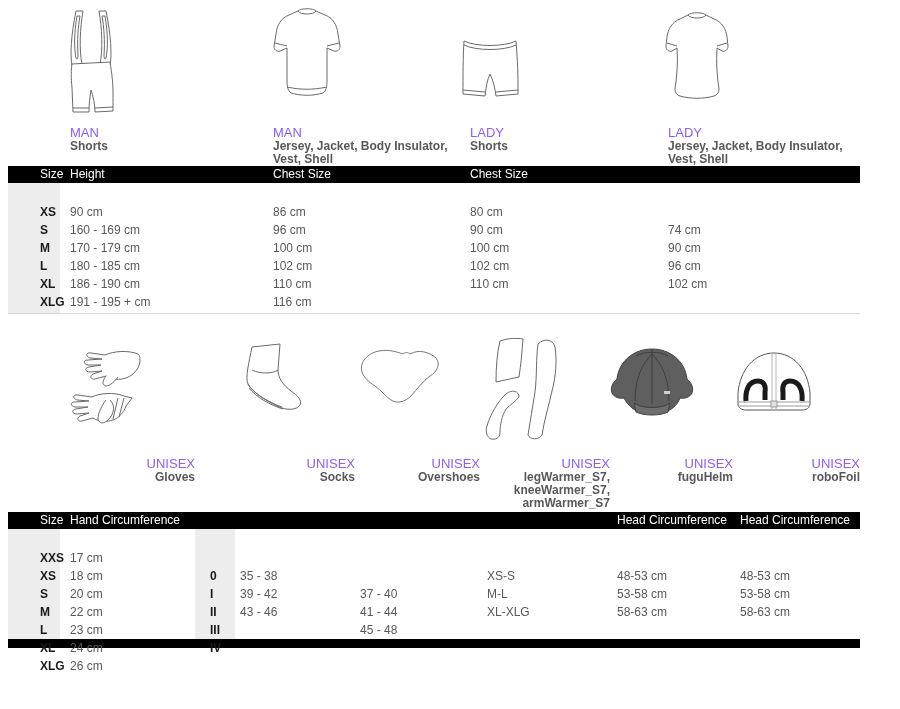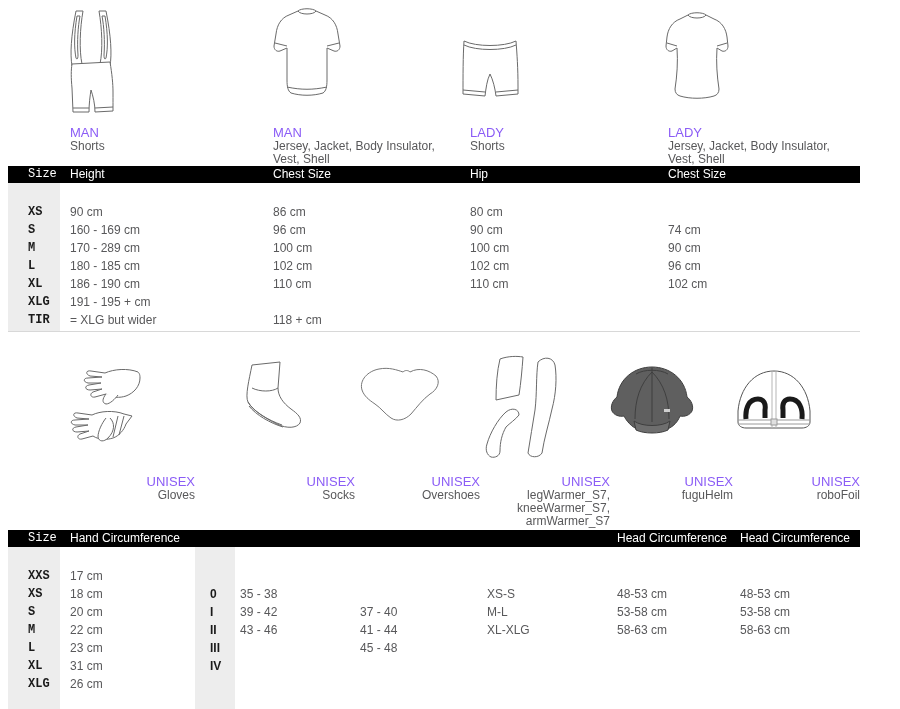--- a/index.html
+++ b/index.html
@@ -13,37 +13,37 @@
   .icons .ic { position:absolute; }
   .icons svg { display:block; }
 
   .grid1 { display:grid; grid-template-columns:52px 203px 197px 198px 202px; }
   .grid2 { display:grid; grid-template-columns:52px 135px 40px 120px 125px 130px 123px 127px; }
   .tablewrap { margin-left:8px; width:852px; }
 
   .labels1 { height:40px; }
   .labels2 { height:55px;text-align:right; }
   .cat .gender { font-weight:normal; color:#8b5cf6; font-size:13px; line-height:14px; }
-  .cat .items  { color:#58585a; line-height:13px; max-width:186px; }
+  .cat .items  { color:#58585a; line-height:13px; max-width:186px;font-weight:bold; }
 
   .hbar { background:#000; height:17px; align-items:center; }
   .hcell { color:#fff; line-height:17px; white-space:nowrap; }
 
   .tbody { position:relative; }
   #t1-body { padding-top:20px; padding-bottom:2px; border-bottom:1px solid #d8d8d8; }
-  #t2-body { padding-top:20px; height:172px; }
+  #t2-body { padding-top:20px; height:110px; }
   .stripe { position:absolute; top:0; bottom:0; background:#ededed; z-index:0; }
   #t1-body .stripe1 { left:0; width:52px; }
   #t2-body .stripe1 { left:0; width:52px; }
   #t2-body .stripe2 { left:187px; width:40px; }
   .trow { position:relative; z-index:1; height:18px; }
   .cell { line-height:18px; white-space:nowrap; }
   .cell.lab { font-weight:bold; color:#1a1a1a; }
 
-  .c0 { padding-left:20px;font-family:Liberation Mono, monospace; }
+  .c0 { padding-left:32px; }
   .grid1 .c1, .grid1 .c2, .grid1 .c3, .grid1 .c4 { padding-left:10px; }
   .grid2 .c1 { padding-left:10px; }
   .grid2 .c2 { padding-left:15px; }
   .grid2 .c3, .grid2 .c4 { padding-left:5px; }
   .grid2 .c5, .grid2 .c6, .grid2 .c7 { padding-left:7px; }
 
   .icons1 { height:126px; }
   .icons2 { height:143px; }
   .footerbar { margin-left:8px; width:852px; height:9px; background:#000; }
   path, ellipse, circle { vector-effect:non-scaling-stroke; }
@@ -108,42 +108,41 @@
     <div class="cat c4">
       <div class="gender">LADY</div>
       <div class="items">Jersey, Jacket, Body Insulator, Vest, Shell</div>
     </div>
   </div>
 
   <div class="grid1 hbar">
     <div class="hcell c0">Size</div>
     <div class="hcell c1">Height</div>
     <div class="hcell c2">Chest Size</div>
-    <div class="hcell c3">Hip</div>
     <div class="hcell c4">Chest Size</div>
   </div>
 
   <div class="tbody" id="t1-body">
     <div class="stripe stripe1"></div>
   <div class="trow grid1">
         <div class="cell c0 lab">XS</div>
         <div class="cell c2">90 cm</div>
         <div class="cell c3">86 cm</div>
         <div class="cell c4">80 cm</div>
       </div>
       <div class="trow grid1">
         <div class="cell c0 lab">S</div>
         <div class="cell c1">160 - 169 cm</div>
         <div class="cell c2">96 cm</div>
         <div class="cell c3">90 cm</div>
         <div class="cell c4">74 cm</div>
       </div>
       <div class="trow grid1">
         <div class="cell c0 lab">M</div>
-        <div class="cell c1">170 - 289 cm</div>
+        <div class="cell c1">170 - 179 cm</div>
         <div class="cell c2">100 cm</div>
         <div class="cell c3">100 cm</div>
         <div class="cell c4">90 cm</div>
       </div>
       <div class="trow grid1">
         <div class="cell c0 lab">L</div>
         <div class="cell c1">180 - 185 cm</div>
         <div class="cell c2">102 cm</div>
         <div class="cell c3">102 cm</div>
         <div class="cell c4">96 cm</div>
@@ -151,27 +150,21 @@
       <div class="trow grid1">
         <div class="cell c0 lab">XL</div>
         <div class="cell c1">186 - 190 cm</div>
         <div class="cell c2">110 cm</div>
         <div class="cell c3">110 cm</div>
         <div class="cell c4">102 cm</div>
       </div>
       <div class="trow grid1">
         <div class="cell c0 lab">XLG</div>
         <div class="cell c1">191 - 195 + cm</div>
-        <div class="cell c3"></div>
-        <div class="cell c4"></div>
-      </div>
-      <div class="trow grid1">
-        <div class="cell c0 lab">TIR</div>
-        <div class="cell c1">= XLG but wider</div>
-        <div class="cell c2">118 + cm</div>
+        <div class="cell c2">116 cm</div>
         <div class="cell c3"></div>
         <div class="cell c4"></div>
       </div>
     </div>
 </div>
 
 <div class="icons icons2">
   <div class="ic" style="left:58px; top:26px;">
     <svg width="85" height="92" viewBox="0 0 85 92" fill="none" stroke="#6a6a6a" stroke-width="1">
       <path d="M80,14 C70,10 56,11 47,15 L33,13 C28,12 27,16 32,18 L44,19 L30,20 C25,20 25,24 30,25 L43,25 L31,27 C26,28 27,32 32,32 L44,31 L35,34 C31,36 33,40 37,39 L48,36 C54,40 62,40 68,38 C76,35 82,28 82,20 C82,16 81,15 80,14 Z" fill="#fff"></path>
@@ -316,21 +309,21 @@
         <div class="cell c1">23 cm</div>
         <div class="cell c2 lab">III</div>
         <div class="cell c3"></div>
         <div class="cell c4">45 - 48</div>
         <div class="cell c5"></div>
         <div class="cell c6"></div>
         <div class="cell c7"></div>
       </div>
       <div class="trow grid2">
         <div class="cell c0 lab">XL</div>
-        <div class="cell c1">31 cm</div>
+        <div class="cell c1">24 cm</div>
         <div class="cell c2 lab">IV</div>
         <div class="cell c3"></div>
         <div class="cell c4"></div>
         <div class="cell c5"></div>
         <div class="cell c6"></div>
         <div class="cell c7"></div>
       </div>
       <div class="trow grid2">
         <div class="cell c0 lab">XLG</div>
         <div class="cell c1">26 cm</div>

